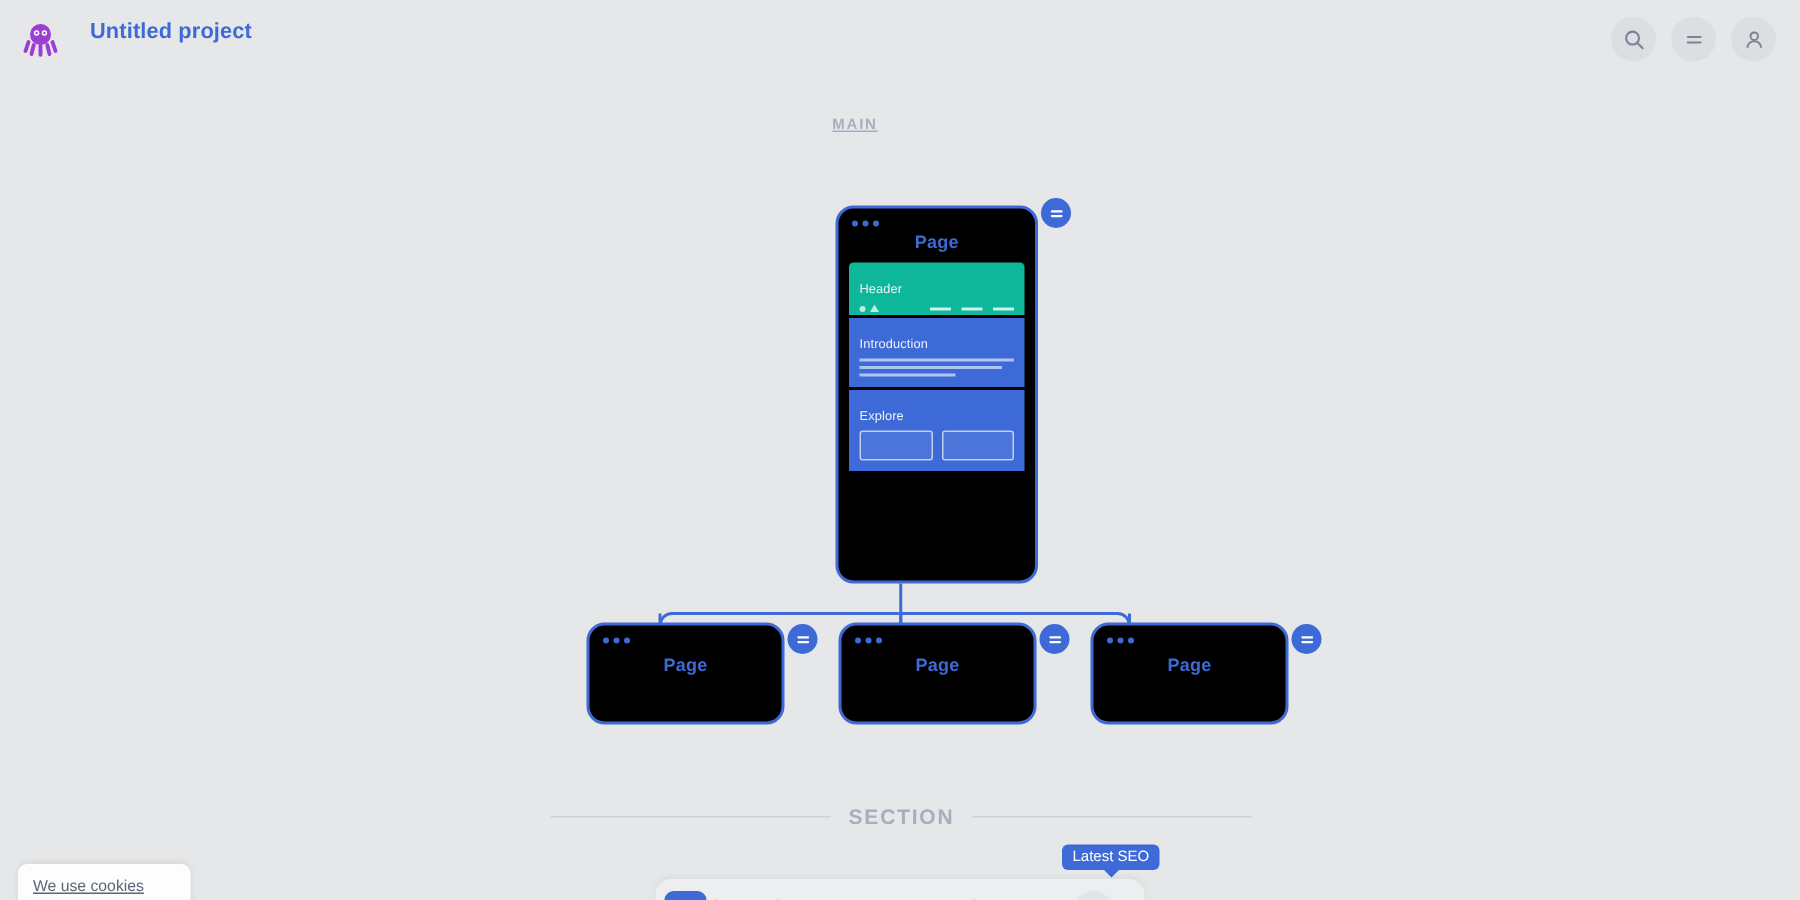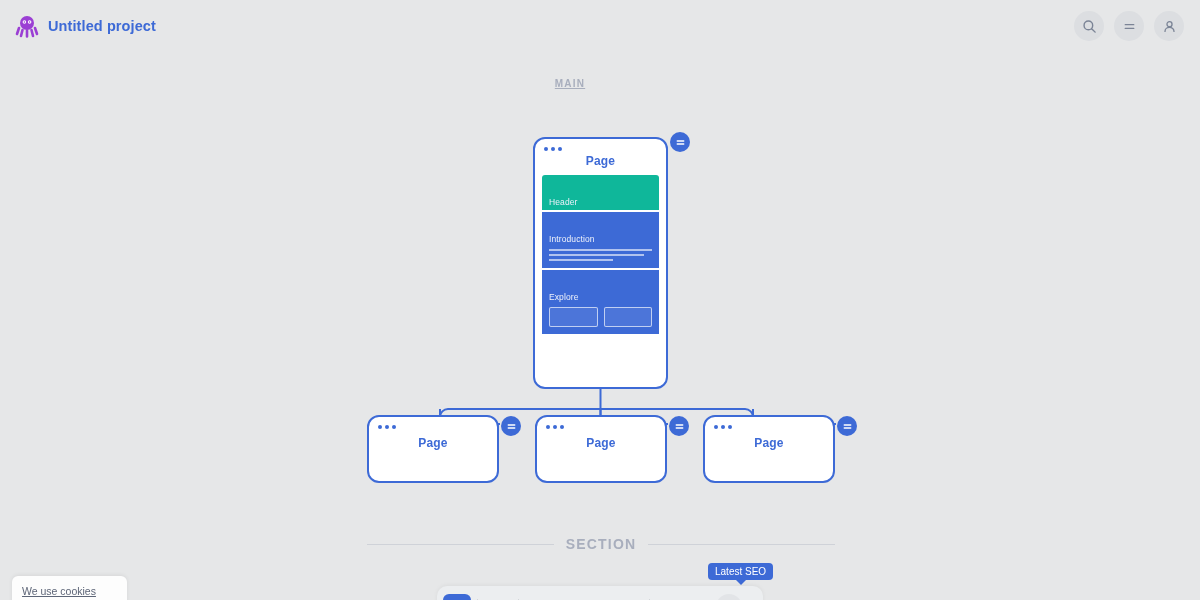--- a/index.html
+++ b/index.html
@@ -10,21 +10,21 @@
     font-family: "Liberation Sans", sans-serif;
   }
   #app { position: relative; width: 1200px; height: 600px; }
 
   
   .topbar {
     position: absolute; left: 0; top: 0;
     width: 1200px; height: 52px;
     display: flex; align-items: center;
   }
-  .brand { display: flex; align-items: center; gap: 8px; padding-left: 14px; }
+  .brand { display: flex; align-items: flex-start; gap: 20px; padding-left: 14px; }
   .octo { width: 26px; height: 26px; display: block; }
   .brand-title {
     font-size: 14.5px; font-weight: bold; color: #3d6ad6;
     letter-spacing: .1px;
   }
   .topbar-right {
     margin-left: auto; display: flex; align-items: center;
     gap: 10px; padding-right: 16px;
   }
   .icon-btn {
@@ -52,21 +52,22 @@
   }
 
   
   .connectors { position: absolute; left: 0; top: 0; width: 1200px; height: 600px; pointer-events: none; }
 
   
   .card {
     position: absolute;
     border: 2px solid #3d6ad6;
     border-radius: 12px;
-    background: #ffffff;
+    background: #000000;
+    margin-left: 24px;
   }
   .card-dots { position: absolute; left: 9px; top: 8px; display: flex; gap: 3px; }
   .card-dots i {
     width: 4px; height: 4px; border-radius: 50%;
     background: #3d6ad6; display: block;
   }
   .card-title {
     text-align: center; font-size: 12px; font-weight: bold;
     color: #3d6ad6; letter-spacing: .2px;
   }
@@ -74,21 +75,21 @@
     position: absolute; width: 20px; height: 20px; border-radius: 50%;
     background: #3d6ad6; display: flex; align-items: center;
     justify-content: center; cursor: pointer;
   }
   .badge svg { display: block; }
 
   
   #card-main { left: 533px; top: 137px; width: 135px; height: 252px; }
   #card-main .card-title { margin-top: 15px; }
   .blocks { margin: 7px 7px 0 7px; display: flex; flex-direction: column; gap: 2px; }
-  .block { position: relative; padding: 22px 7px 7px 7px; overflow: hidden; }
+  .block { position: relative; padding: 12px 7px 7px 7px; overflow: hidden; }
   .block-name {
     font-size: 8.5px; color: #eef2fb; font-weight: normal;
     letter-spacing: .1px; white-space: nowrap;
   }
   .b-header { background: #0fb79a; border-radius: 3px 3px 0 0; height: 35px; }
   .b-body   { background: #3d6ad6; }
   .b-footer { background: #b355d6; border-radius: 0 0 3px 3px; height: 35px; }
 
   .mini-row { display: flex; align-items: center; margin-top: 6px; }
   .mini-dot { width: 4px; height: 4px; border-radius: 50%; background: #ffffff; opacity: .72; }

